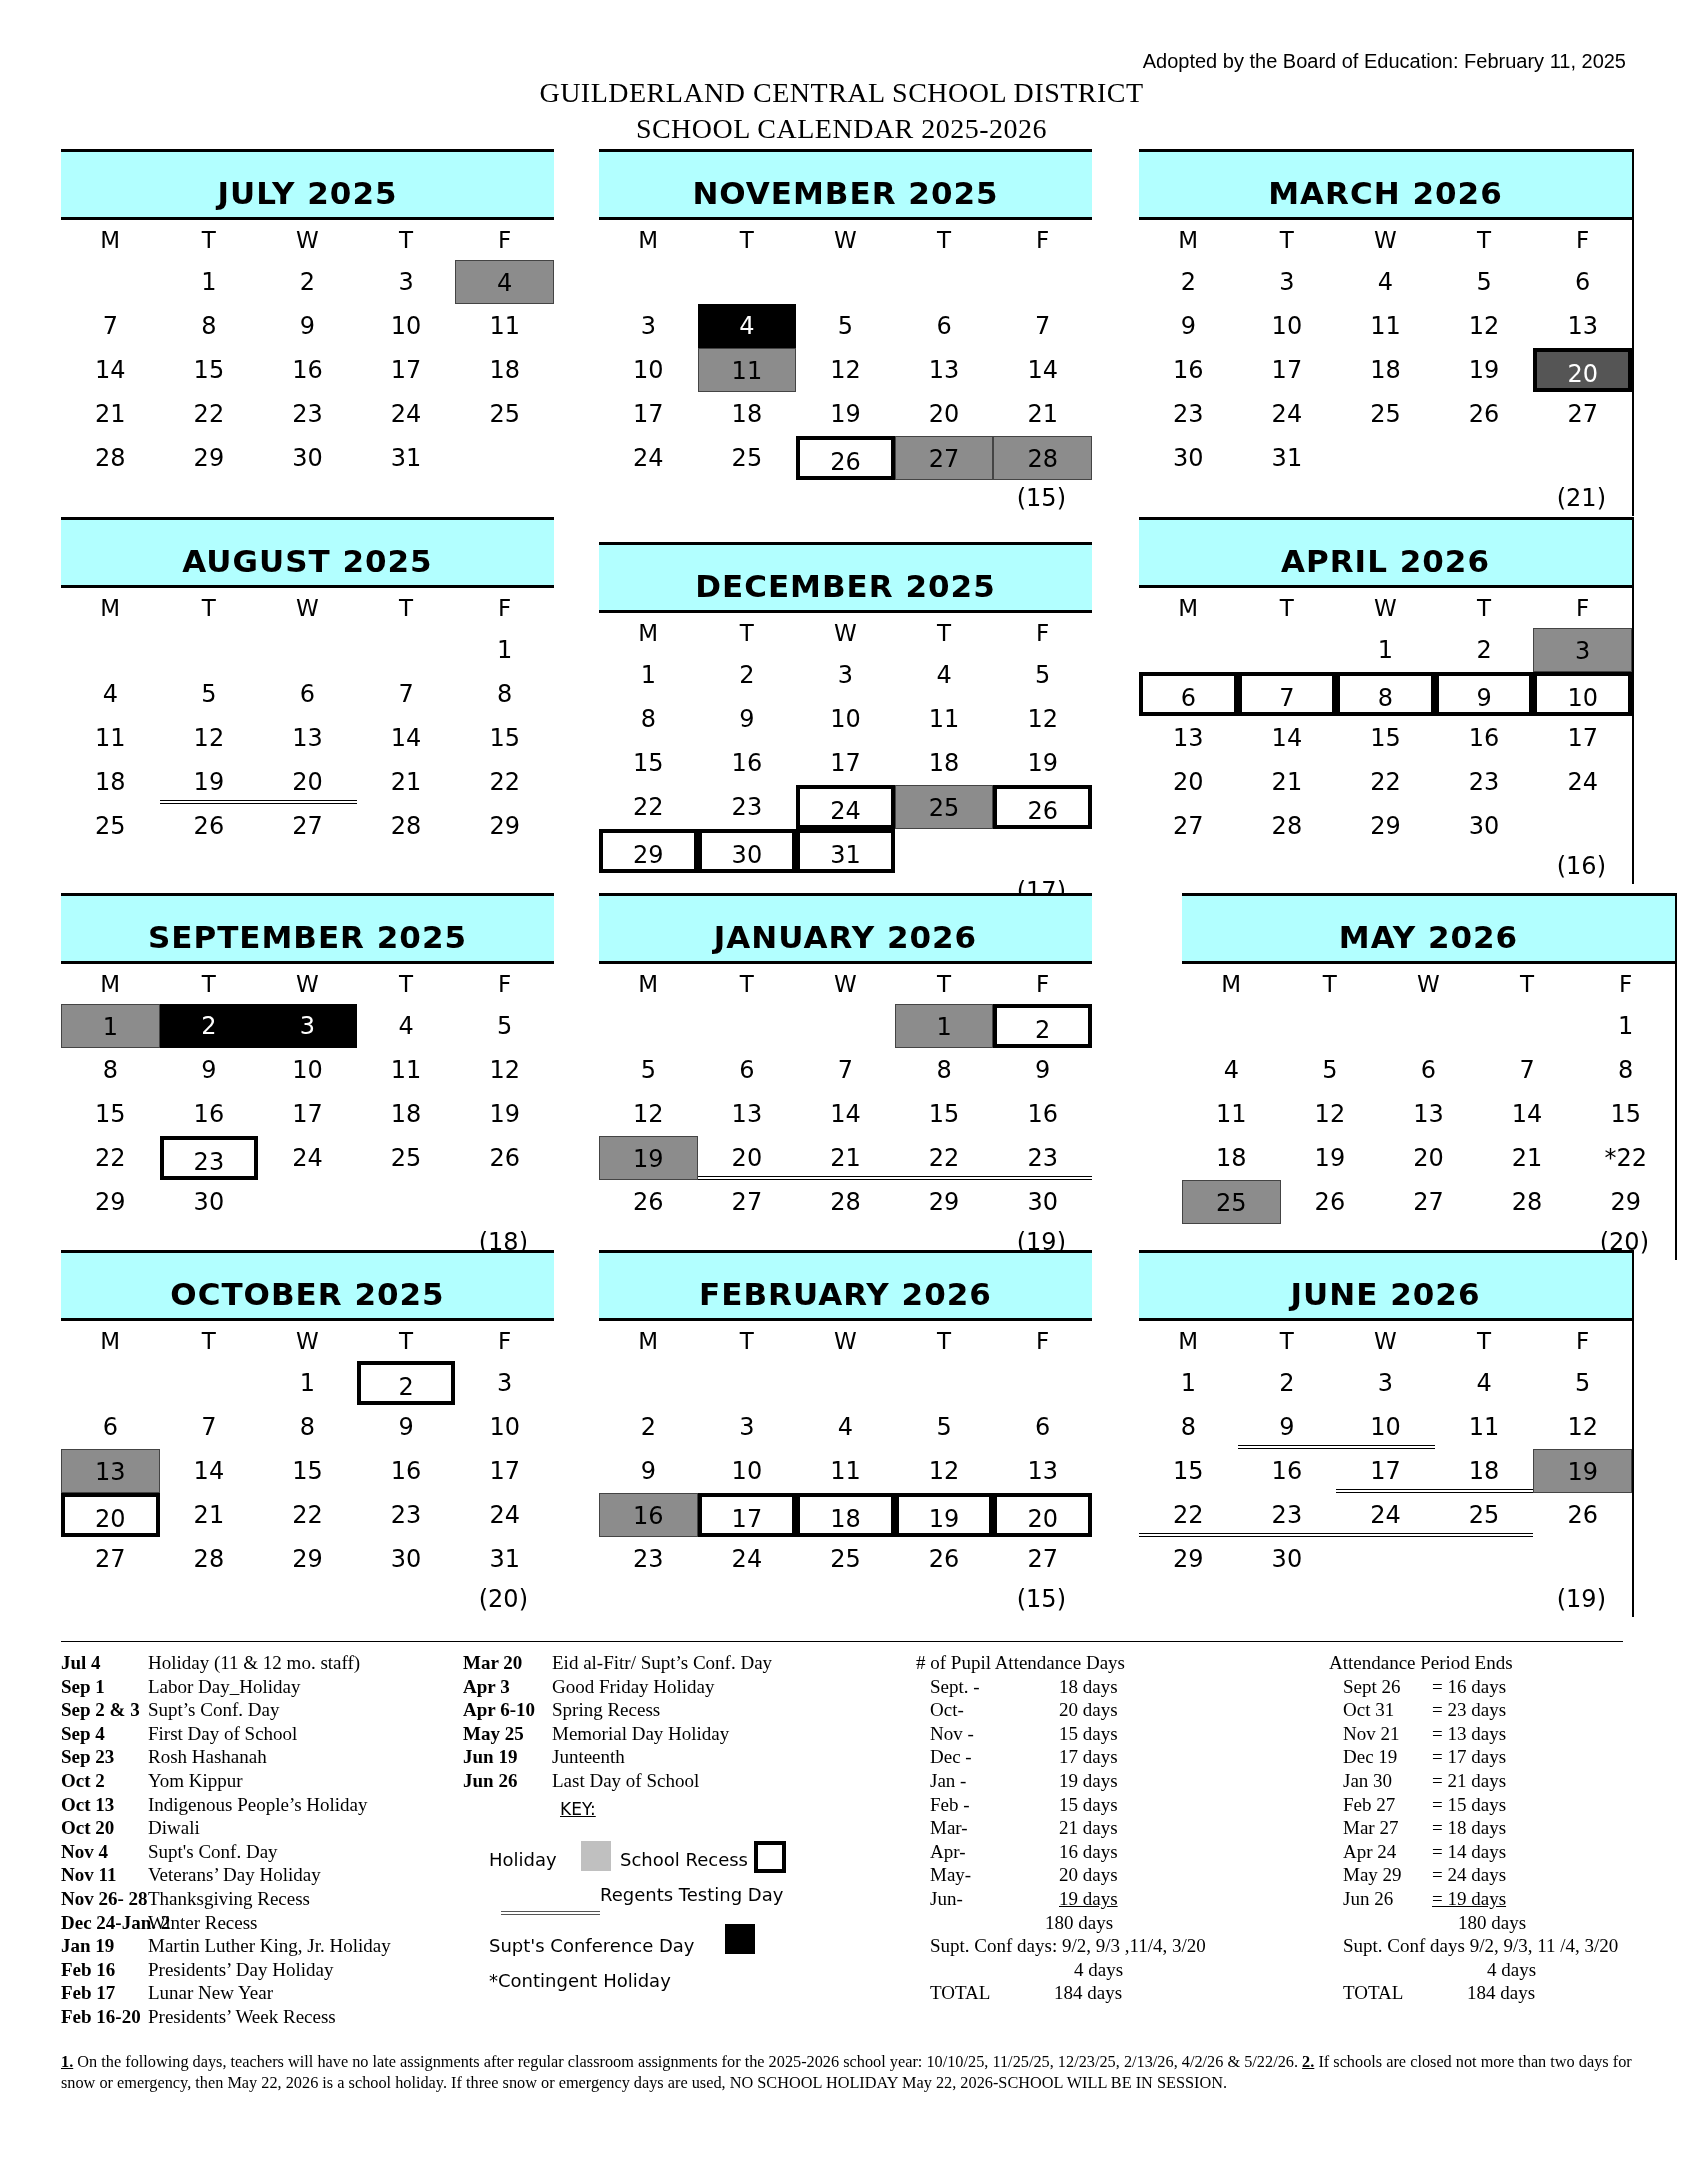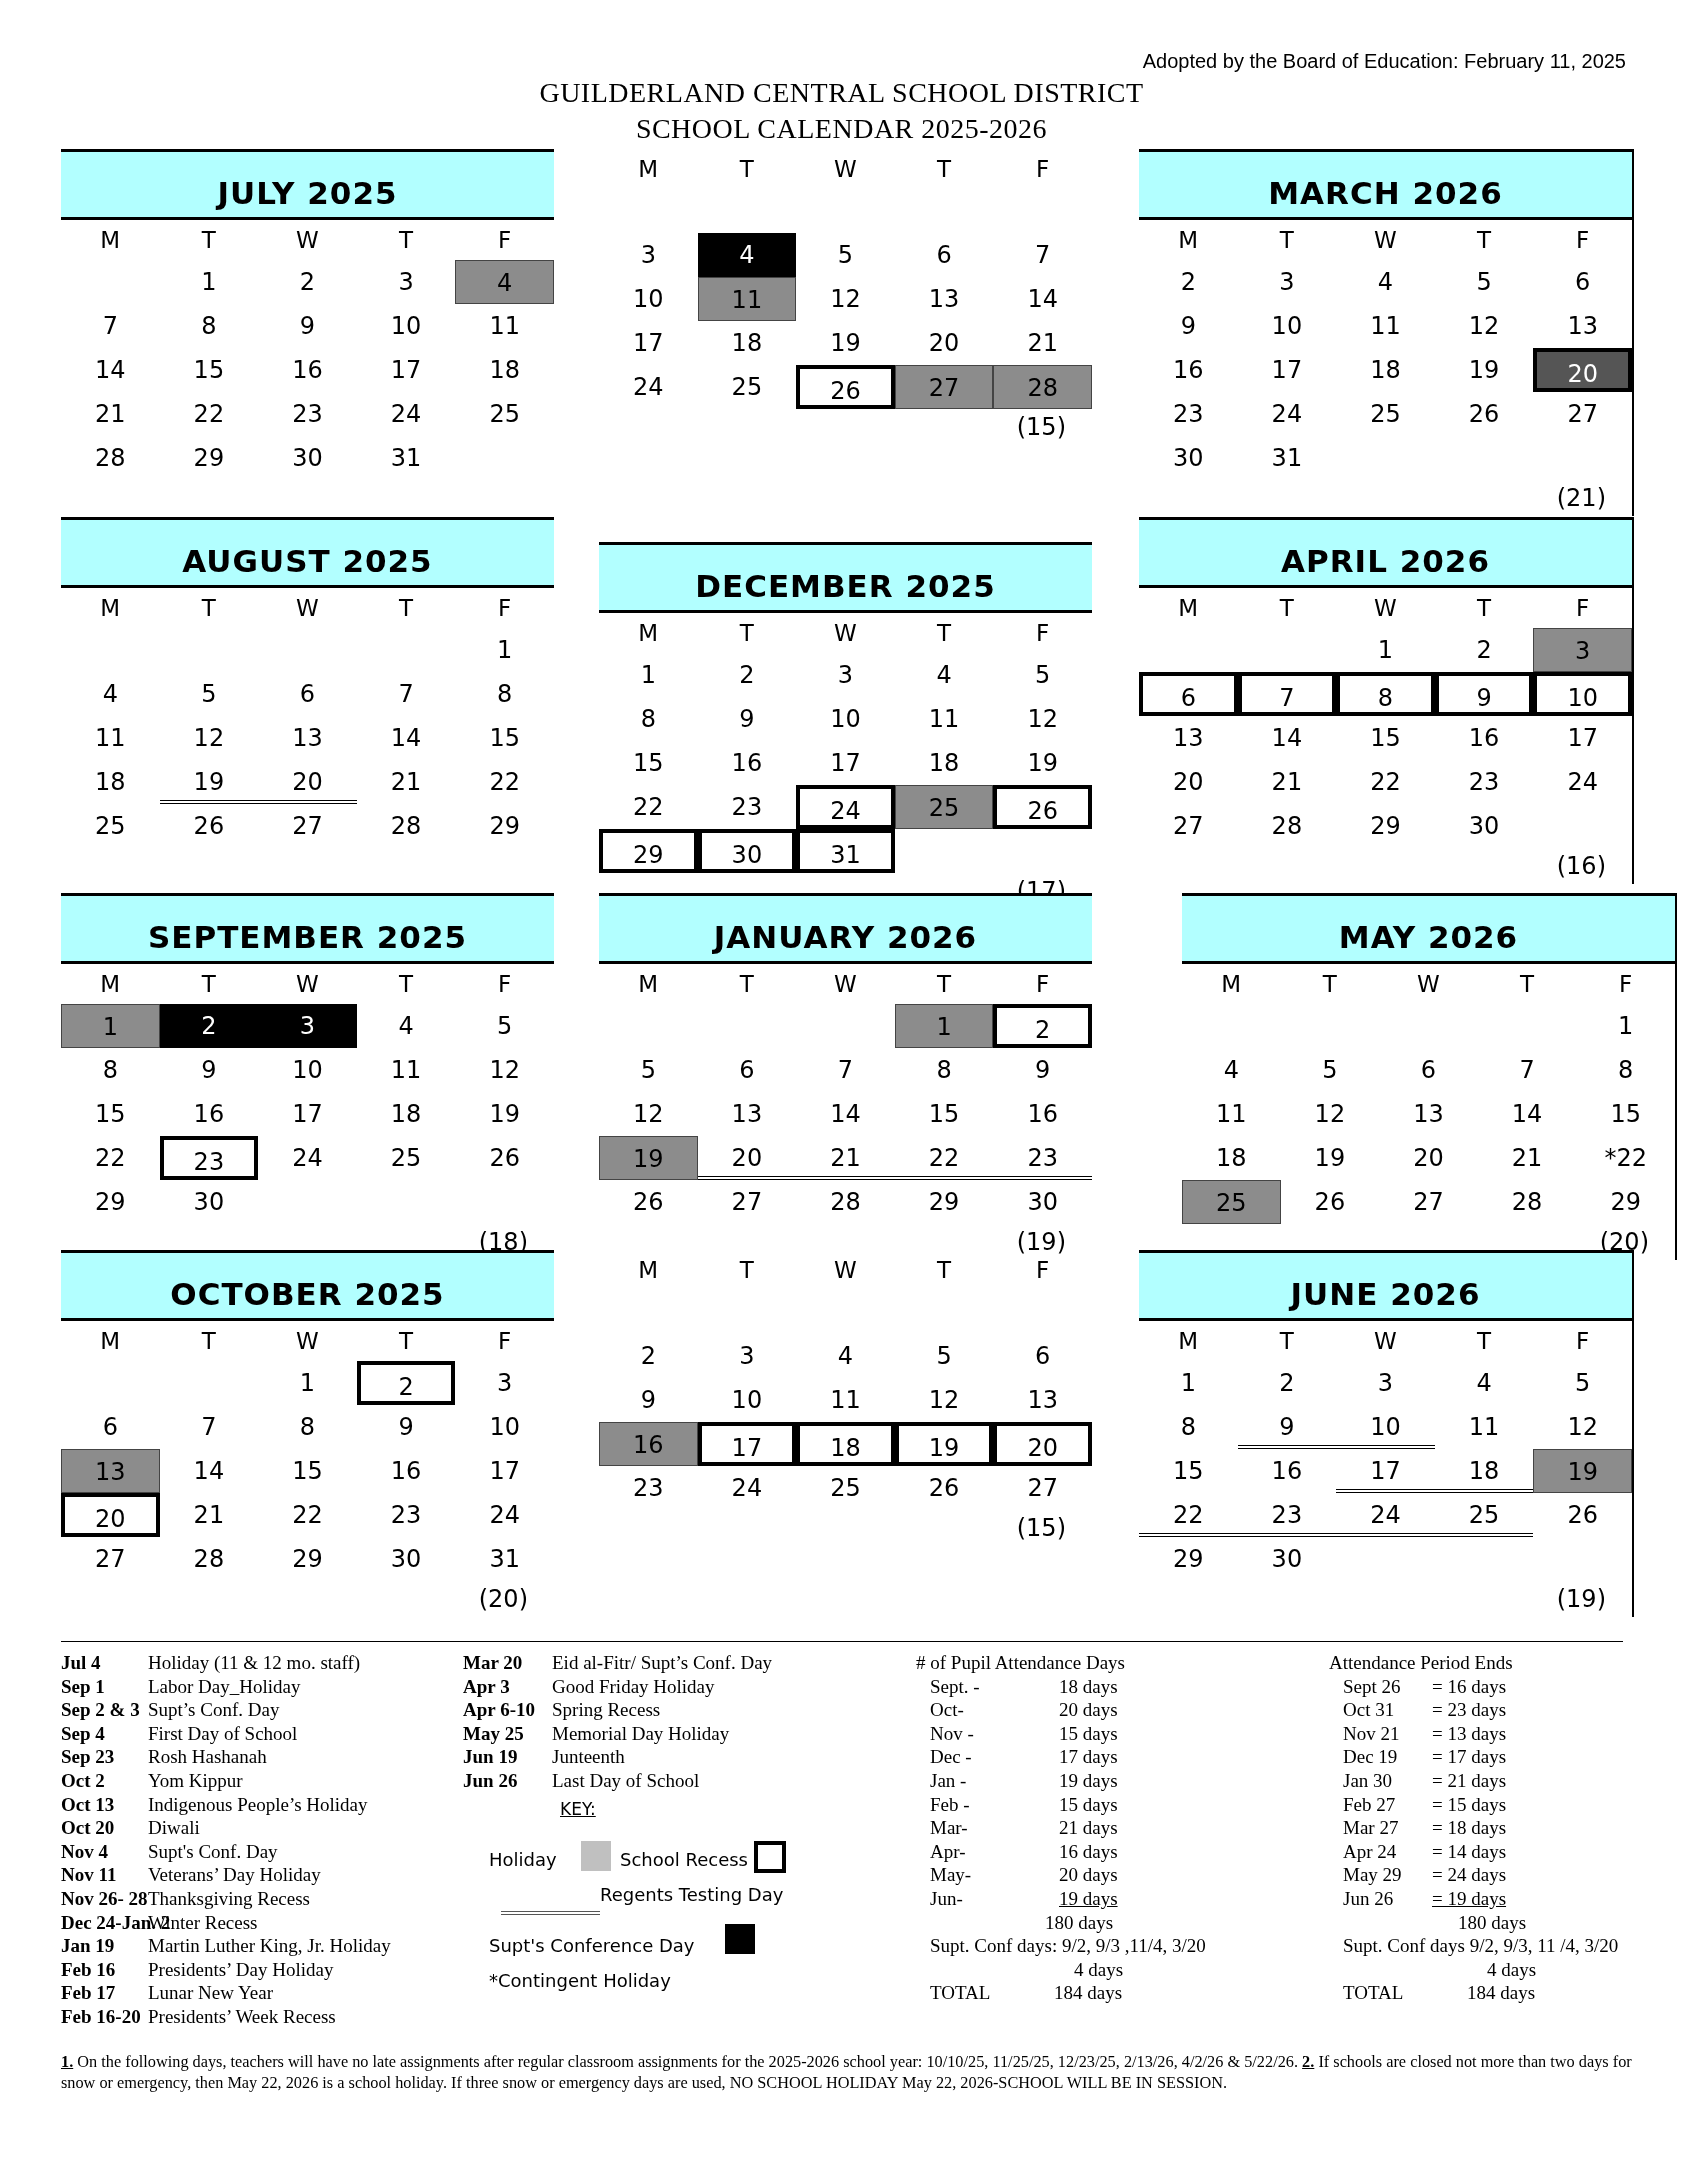--- a/index.html
+++ b/index.html
@@ -69,20 +69,23 @@
         <div class="cell ">25</div>
         <div class="cell ">28</div>
         <div class="cell ">29</div>
         <div class="cell ">30</div>
         <div class="cell ">31</div>
         <div class="cell "></div>
       </div>
       <div class="count"></div>
     </div>
     <div class="month" style="left: 599px; top: 149px;">
+      <div class="mhead">
+        <span>NOVEMBER 2025</span>
+      </div>
       <div class="grid">
         <div class="dow">M</div>
         <div class="dow">T</div>
         <div class="dow">W</div>
         <div class="dow">T</div>
         <div class="dow">F</div>
         <div class="cell "></div>
         <div class="cell "></div>
         <div class="cell "></div>
         <div class="cell "></div>
@@ -408,20 +411,23 @@
         <div class="cell ">24</div>
         <div class="cell ">27</div>
         <div class="cell ">28</div>
         <div class="cell ">29</div>
         <div class="cell ">30</div>
         <div class="cell ">31</div>
       </div>
       <div class="count">(20)</div>
     </div>
     <div class="month" style="left: 599px; top: 1250px;">
+      <div class="mhead">
+        <span>FEBRUARY 2026</span>
+      </div>
       <div class="grid">
         <div class="dow">M</div>
         <div class="dow">T</div>
         <div class="dow">W</div>
         <div class="dow">T</div>
         <div class="dow">F</div>
         <div class="cell "></div>
         <div class="cell "></div>
         <div class="cell "></div>
         <div class="cell "></div>

